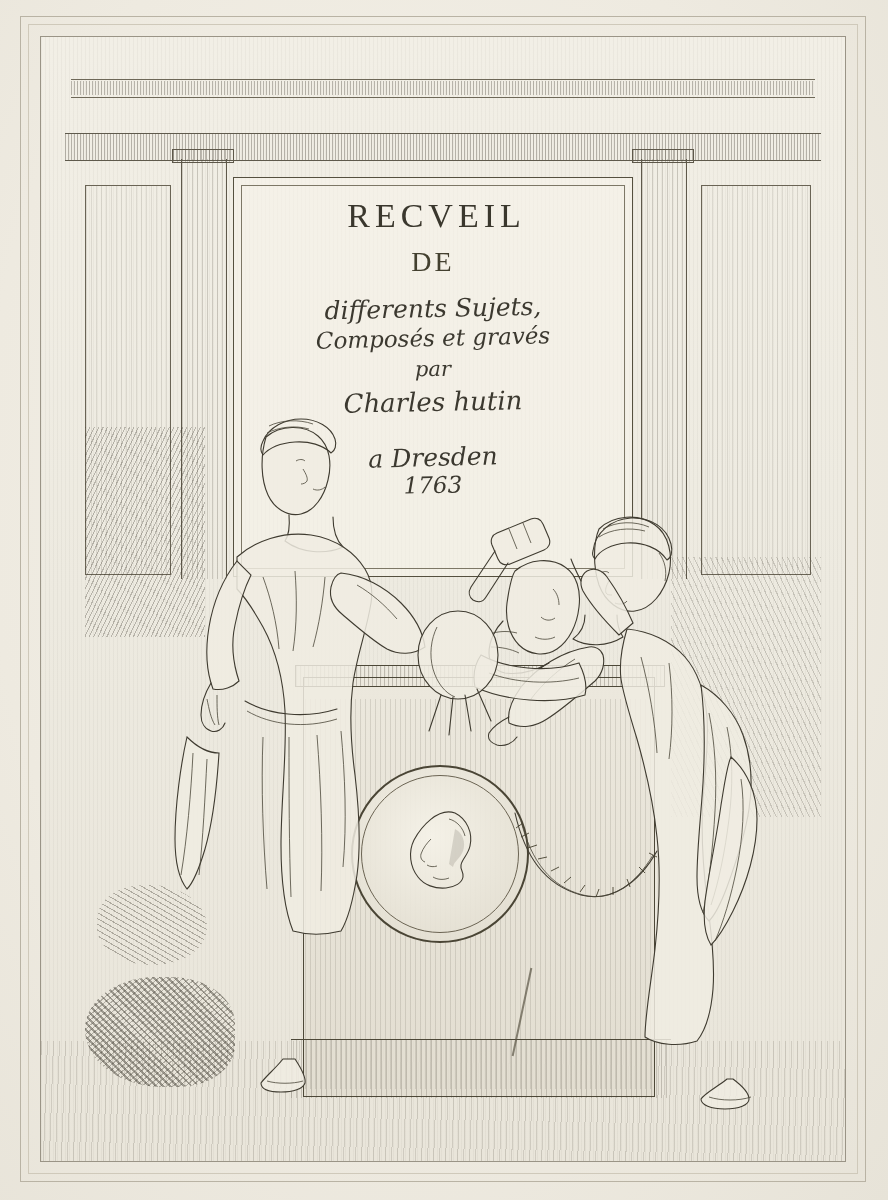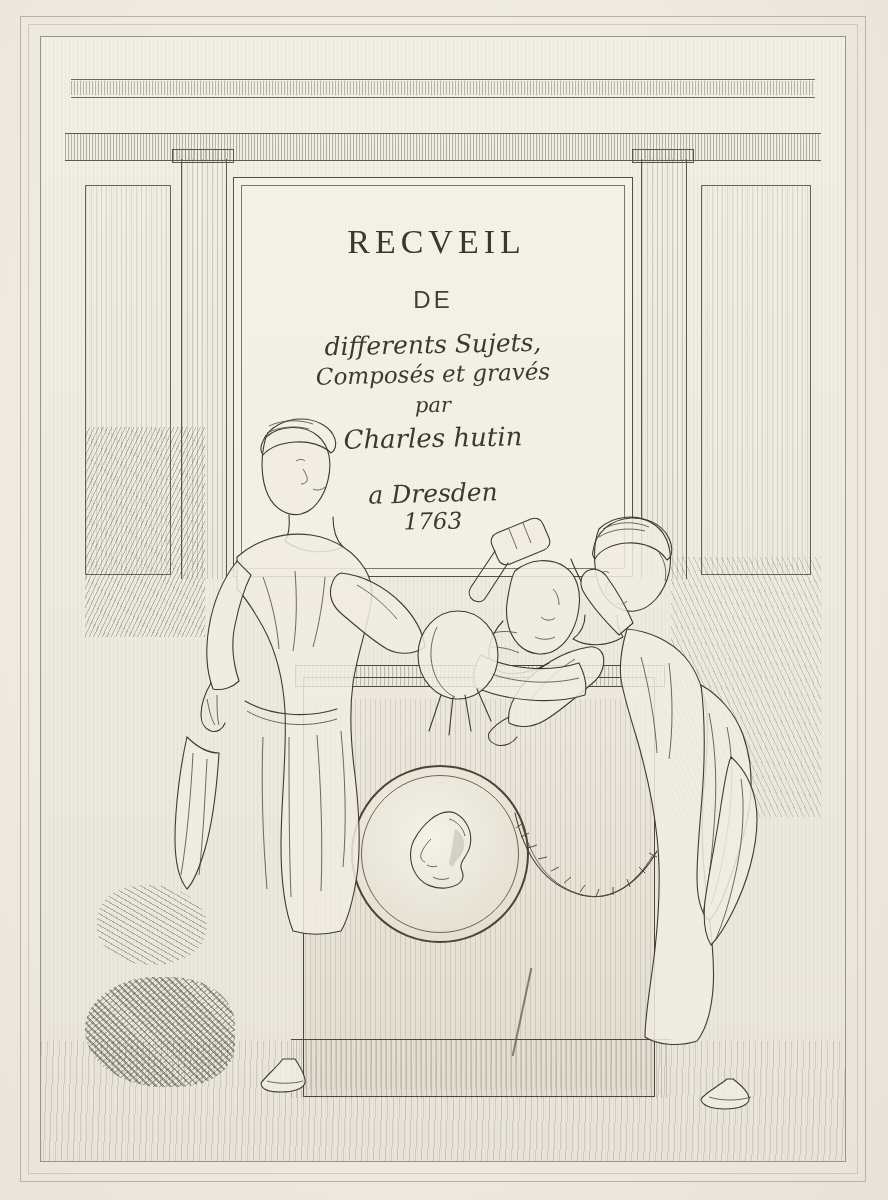--- a/index.html
+++ b/index.html
@@ -154,29 +154,28 @@
     position: absolute;
     left: 200px; top: 160px;
     width: 384px;
     text-align: center;
     color: #3b382e;
   }
   .t-recueil {
     font-family: "Liberation Serif", serif;
     font-size: 34px;
     letter-spacing: 5px;
-    margin-top: 26px;
     color: #3a372d;
     padding-left: 7px;
   }
   .t-de {
-    font-family: Liberation Sans, sans-serif;
-    font-size: 24px;
+    font-family: Liberation Serif, serif;
+    font-size: 28px;
     letter-spacing: 3px;
-    margin-top: 25px;
+    margin-top: 11px;
     color: #43402f;
   }
   .script {
     font-family: "DejaVu Serif", serif;
     font-style: italic;
     color: #3c3930;
   }
   .t-line1 { font-size: 25px; margin-top: 16px; transform: rotate(-1.2deg); }
   .t-line2 { font-size: 23px; margin-top: 2px;  transform: rotate(-1.4deg); }
   .t-par   { font-size: 21px; margin-top: 6px;  transform: rotate(-0.8deg); }

